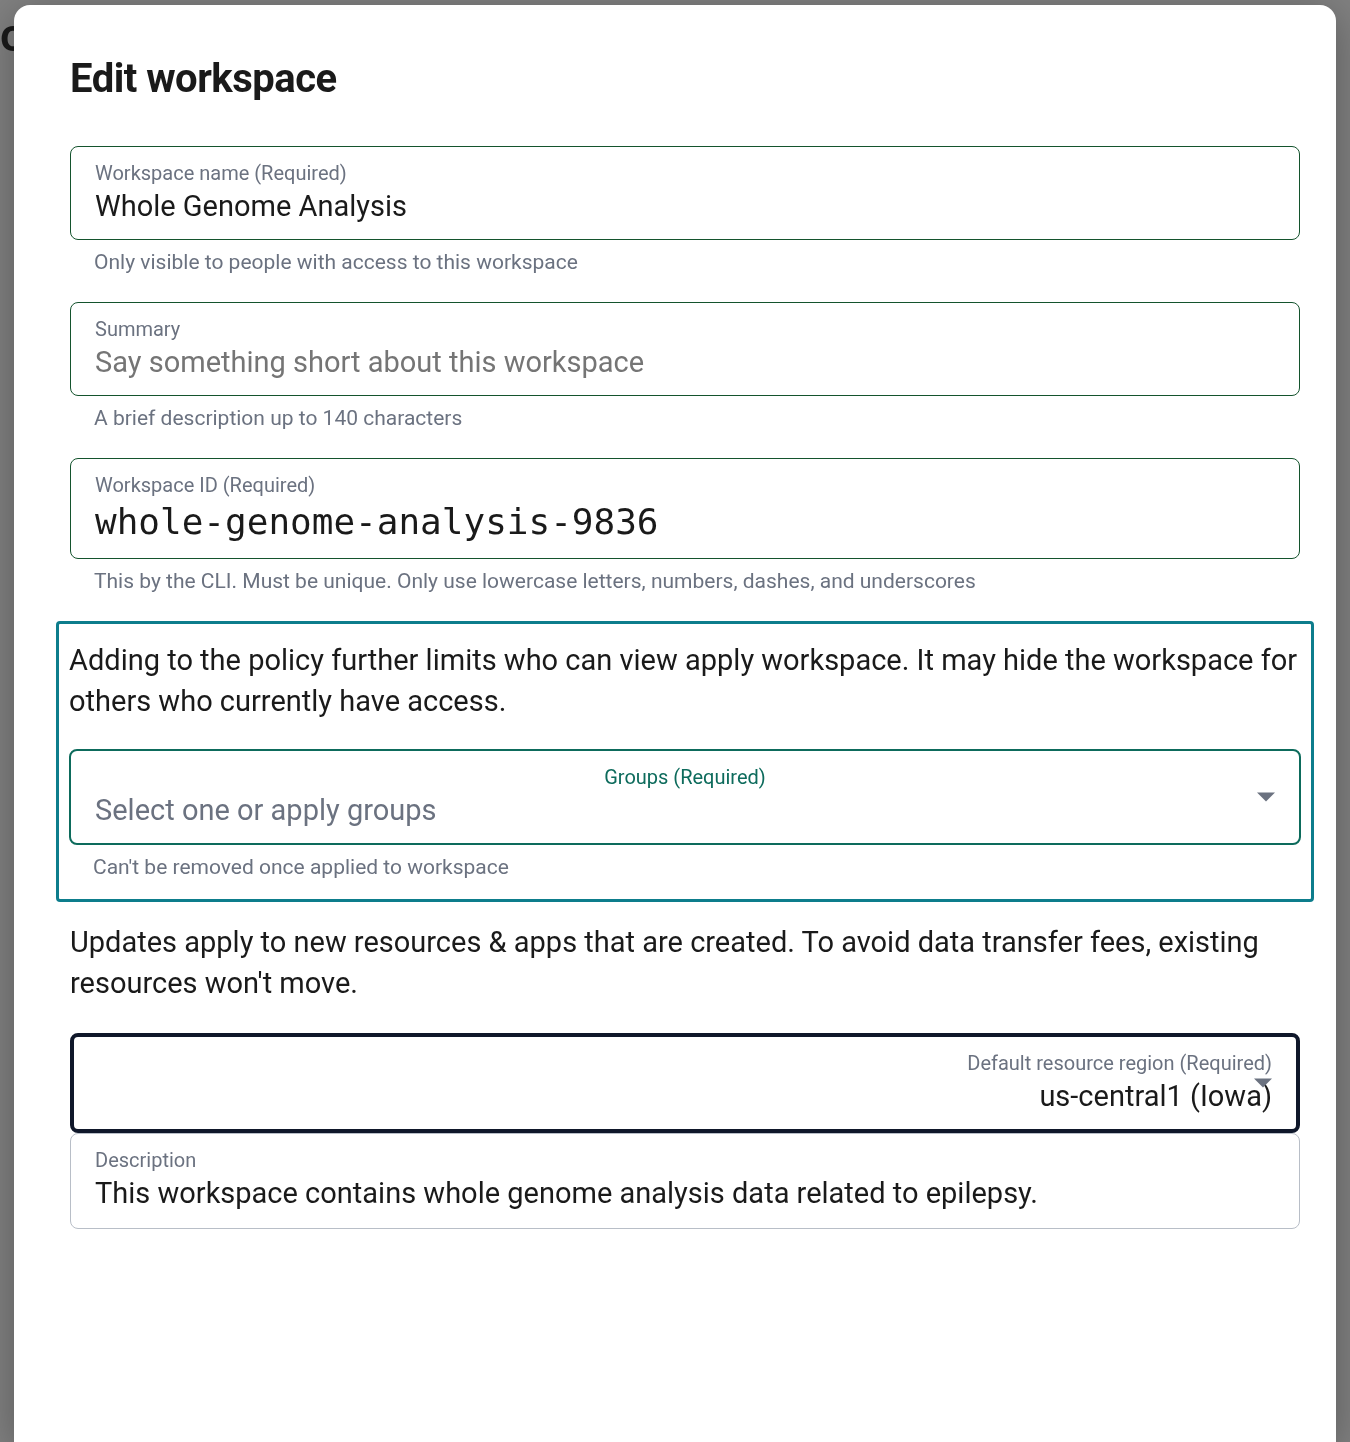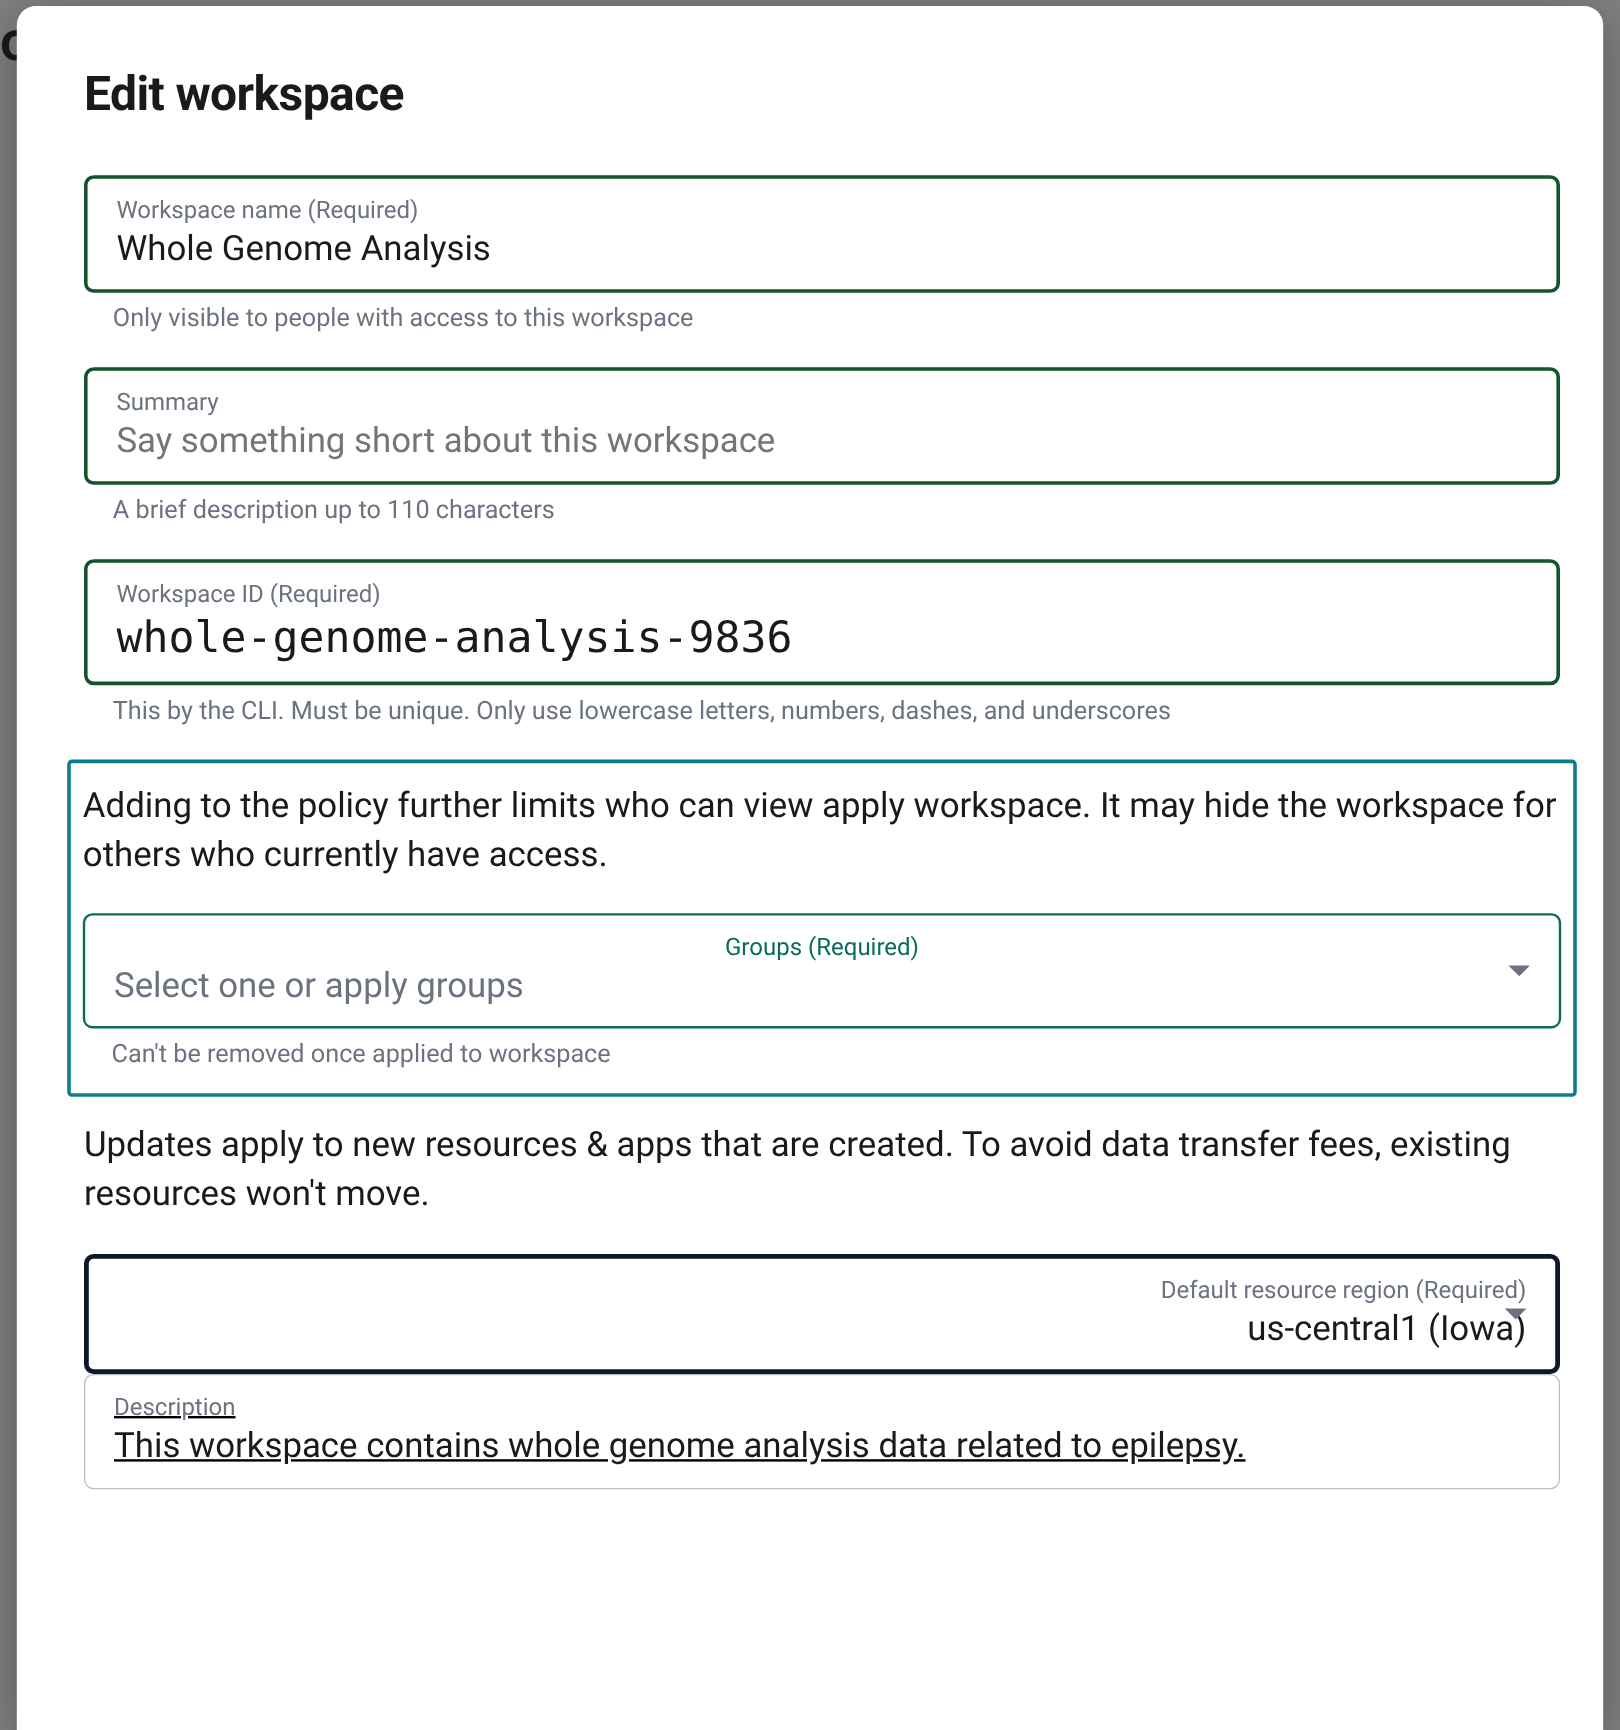--- a/index.html
+++ b/index.html
@@ -40,21 +40,21 @@
       font-size: 40px;
       font-weight: 700;
       color: #1a1a1a;
       margin-bottom: 44px;
       letter-spacing: -0.5px;
     }
     .field-group {
       margin-bottom: 18px;
     }
     .input-wrapper {
-      border: 3px solid #14532d;
+      border: 1px solid #14532d;
       border-radius: 8px;
       padding: 14px 24px 16px 24px;
       background: #fff;
     }
     .input-label {
       font-size: 20px;
       color: #6b7280;
       margin-bottom: 4px;
     }
     .input-value {
@@ -150,21 +150,20 @@
     }
     .select-value-plain {
       font-size: 29px;
       color: #1a1a1a;
     }
     .textarea-wrapper {
       border: 1px solid #b8bec7;
       border-radius: 8px;
       padding: 14px 24px 18px 24px;
       background: #fff;
-      text-decoration: underline;
     }
   </style>
 </head>
 <body>
 
 <div class="backdrop-text">ome Analysis</div>
 
 <div class="modal">
   <h1 class="modal-title">Edit workspace</h1>
 
@@ -174,21 +173,21 @@
       <input class="input-value" value="Whole Genome Analysis" style="">
     </div>
     <div class="helper-text">Only visible to people with access to this workspace</div>
   </div>
 
   <div class="field-group">
     <div class="input-wrapper">
       <div class="input-label">Summary</div>
       <input class="input-value placeholder" placeholder="Say something short about this workspace" style="">
     </div>
-    <div class="helper-text">A brief description up to 110 characters</div>
+    <div class="helper-text">A brief description up to 140 characters</div>
   </div>
 
   <div class="field-group">
     <div class="input-wrapper">
       <div class="input-label">Workspace ID (Required)</div>
       <input class="input-value mono" value="whole-genome-analysis-9836" style="">
     </div>
     <div class="helper-text">This by the CLI. Must be unique. Only use lowercase letters, numbers, dashes, and underscores</div>
   </div>
 

